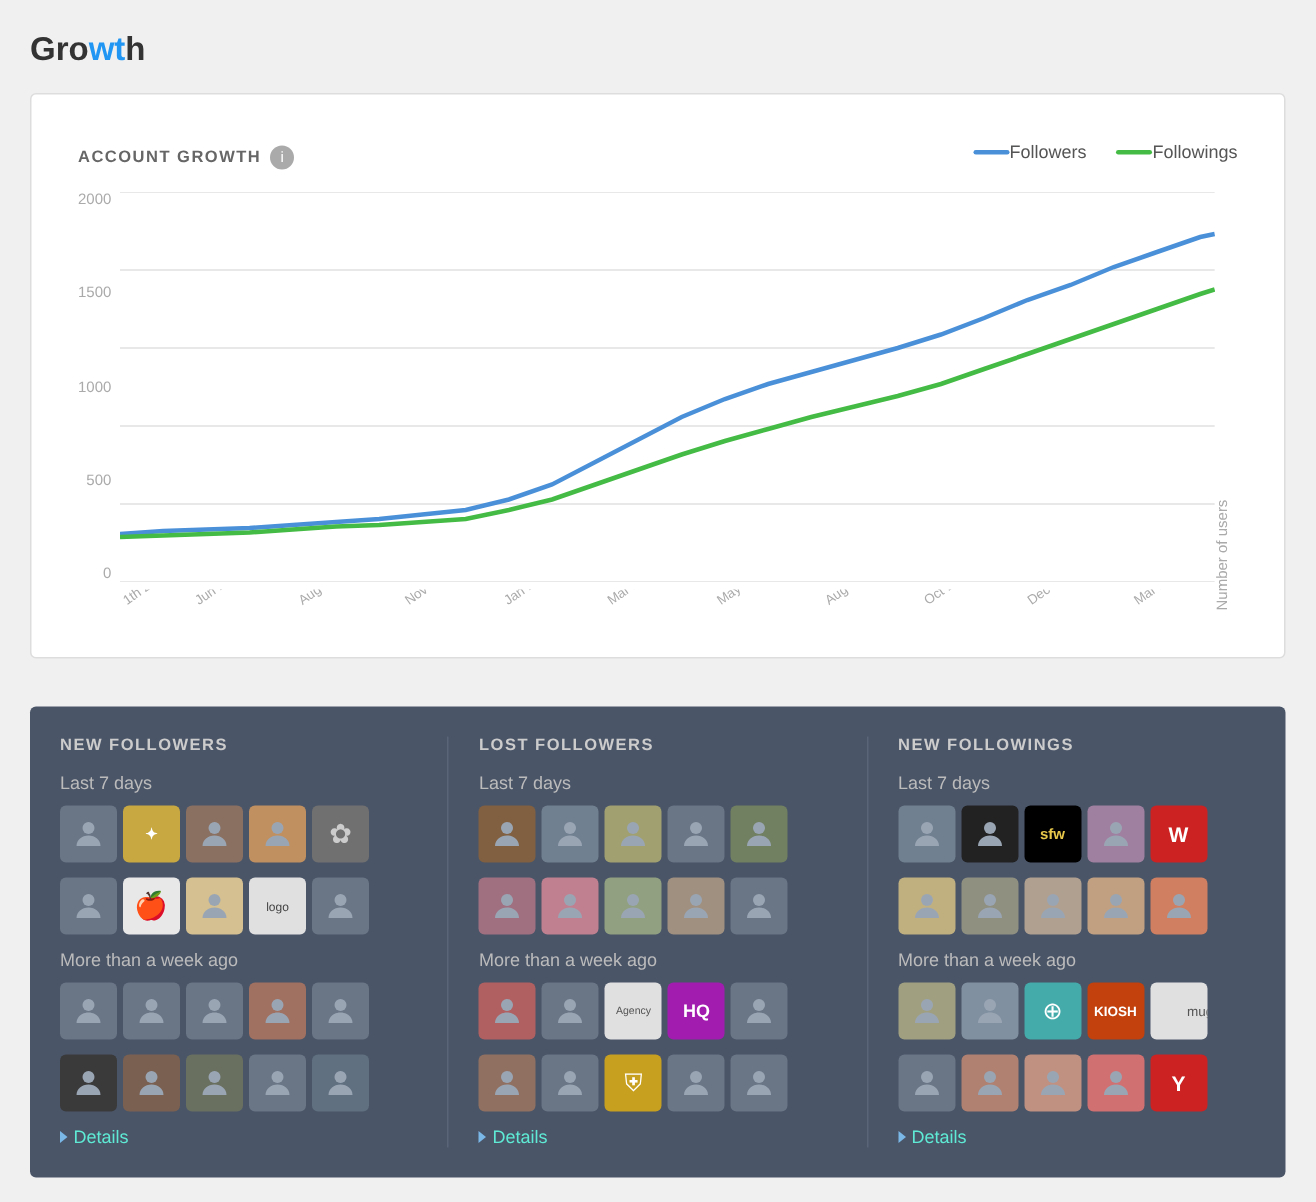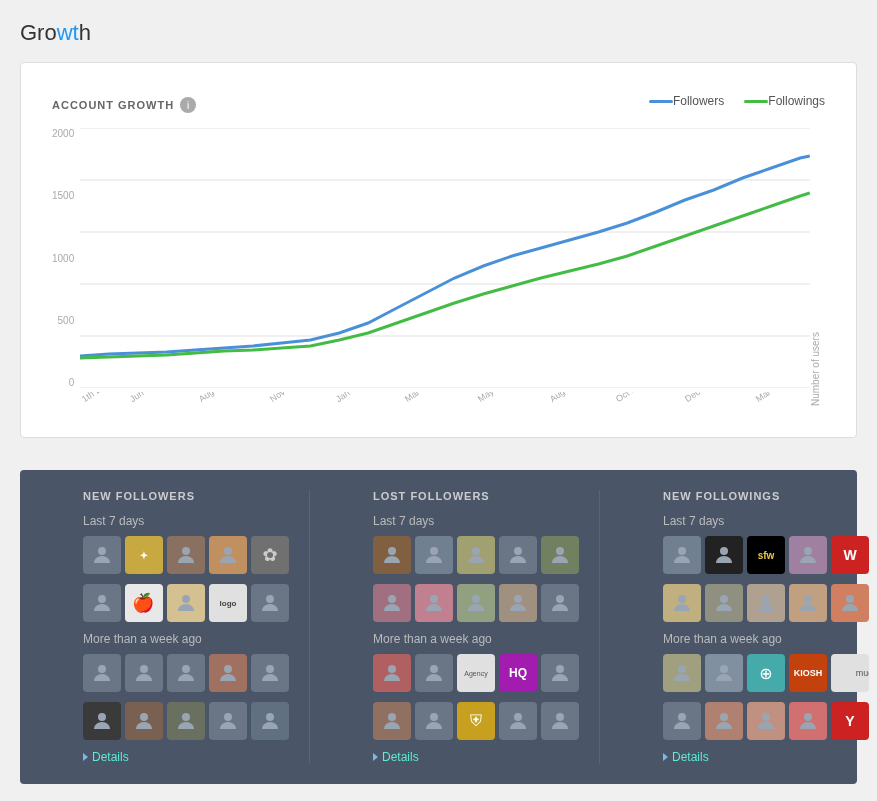--- a/index.html
+++ b/index.html
@@ -4,21 +4,21 @@
   <style>
     * { box-sizing: border-box; margin: 0; padding: 0; }
     body {
       font-family: Arial, sans-serif;
       background: #f0f0f0;
       padding: 20px;
       color: #333;
     }
     .page-title {
       font-size: 22px;
-      font-weight: normal;
+      font-weight: bold;
       color: #333;
       margin-bottom: 16px;
     }
     .page-title span { color: #2196f3; }
     .chart-card {
       background: #fff;
       border: 1px solid #ddd;
       border-radius: 4px;
       padding: 31px;
       margin-bottom: 32px;
@@ -71,21 +71,20 @@
       background: #4a5568;
       border-radius: 4px;
       padding: 20px;
       display: flex;
       gap: 0;
     }
     .followers-section {
       flex: 1;
       border-right: 1px solid #5a6578;
       padding-right: 20px;
-      margin-left: 43px;
     }
     .followers-section:last-child {
       border-right: none;
       padding-right: 0;
     }
     .followers-section + .followers-section {
       padding-left: 20px;
     }
     .section-title {
       font-size: 11px;
@@ -351,21 +350,21 @@
       <div class="avatar" style="background:#e8e8e8;">
         <span style="font-size:18px;">🍎</span>
       </div>
       <div class="avatar" style="background:#d4c090;">
         <svg viewBox="0 0 24 24" fill="#aaa">
             <circle cx="12" cy="8" r="4"></circle>
             <path d="M4 20c0-4 3.6-7 8-7s8 3 8 7"></path>
           </svg>
       </div>
       <div class="avatar" style="background:#e0e0e0;">
-        <span style="font-size:8px;color:#444;font-weight:bold;">logo</span>
+        <span style="font-size:8px;color:#444;">logo</span>
       </div>
       <div class="avatar">
         <svg viewBox="0 0 24 24">
             <circle cx="12" cy="8" r="4"></circle>
             <path d="M4 20c0-4 3.6-7 8-7s8 3 8 7"></path>
           </svg>
       </div>
     </div>
 
     <div class="period-label" style="margin-top:6px;">More than a week ago</div>

